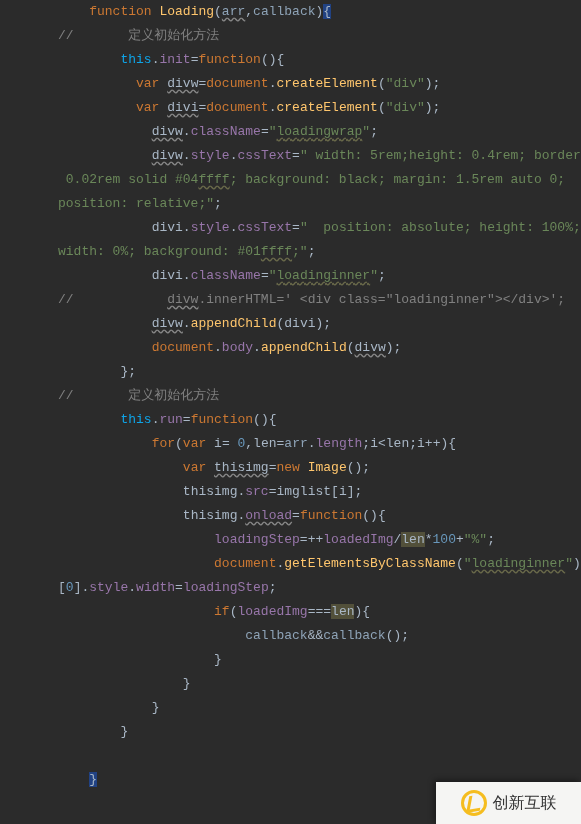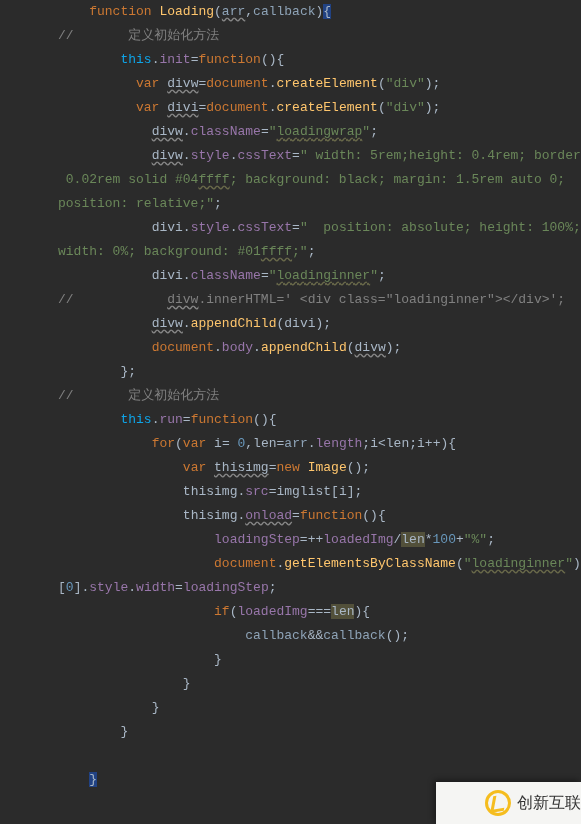--- a/index.html
+++ b/index.html
@@ -46,21 +46,21 @@
 
   .watermark {
     position:absolute;
     right:0;
     bottom:0;
     height:42px;
     width:145px;
     background:#f5f5f3;
     display:flex;
     align-items:center;
-    justify-content:flex-end;
+    justify-content:center;
     font-family: "Microsoft YaHei", sans-serif;
     font-size:16px;
     color:#333;
     box-shadow: -2px -2px 6px rgba(0,0,0,0.4);
   }
   .wm-logo{
     width:26px;height:26px;
     border:3px solid #f5bd1f;
     border-radius:50%;
     margin-right:6px;

